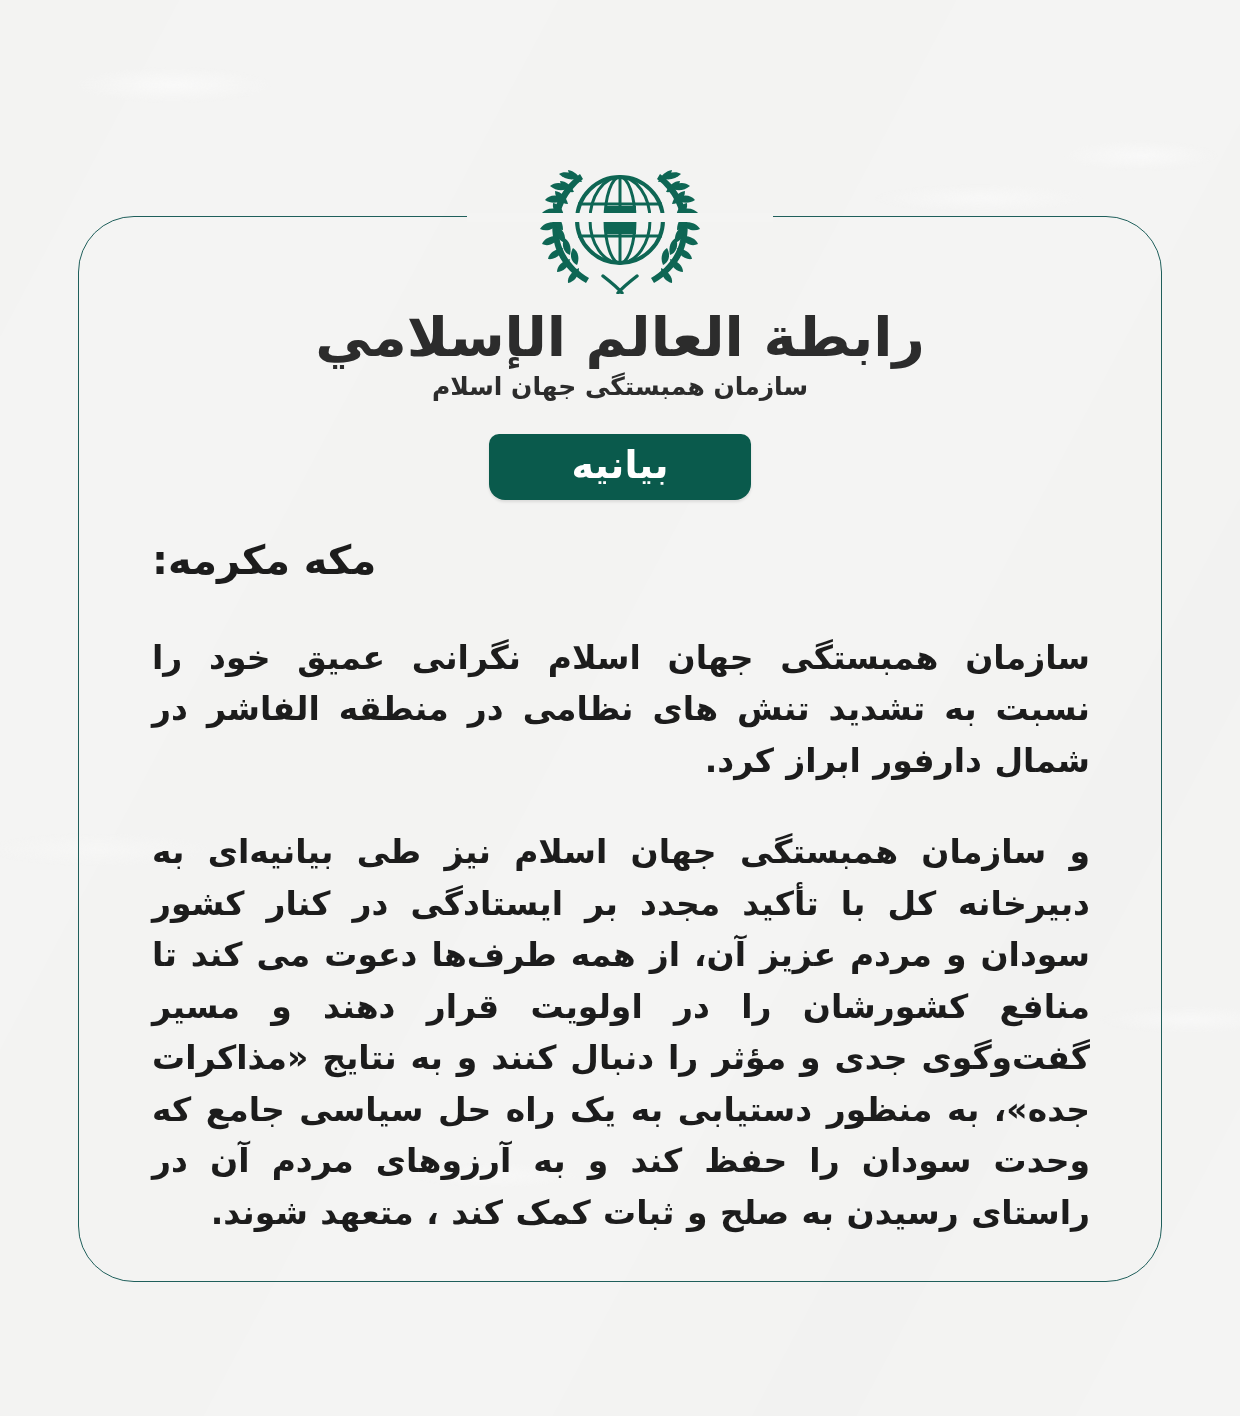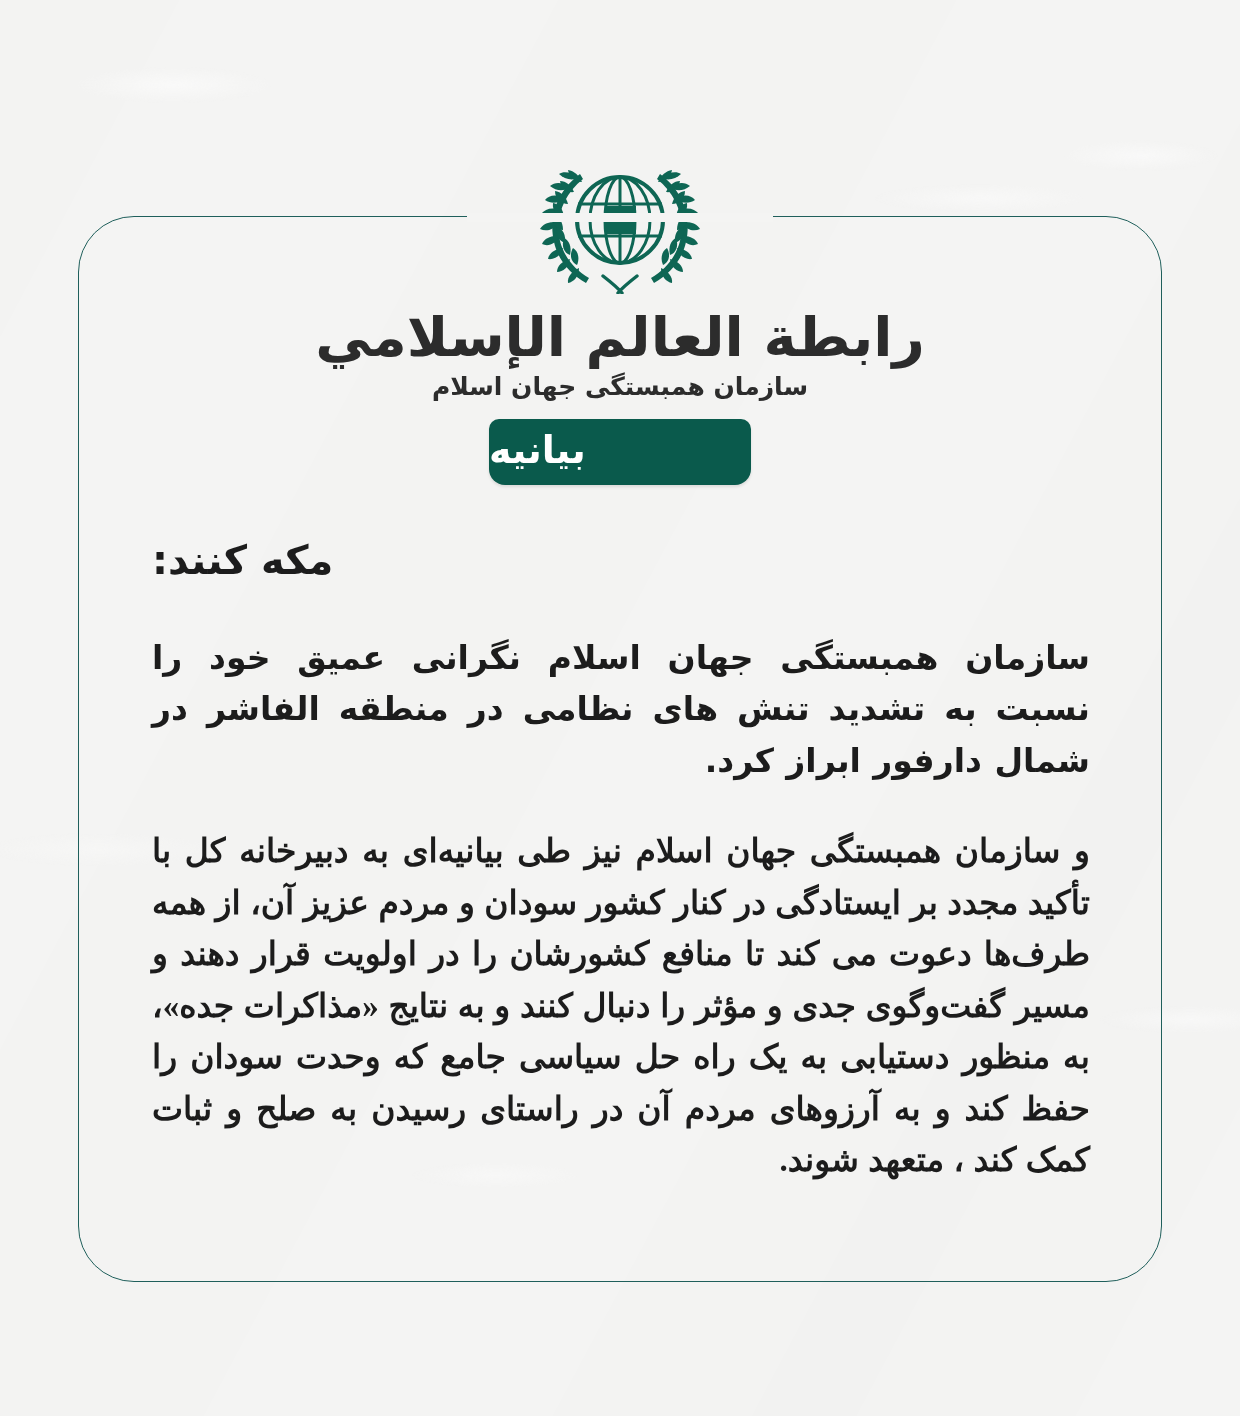--- a/index.html
+++ b/index.html
@@ -86,29 +86,29 @@
     font-size: 25px;
     font-weight: 700;
     color: #2c2c2c;
     letter-spacing: 0px;
   }
 
   
   #badge {
     position: absolute;
     left: 50%;
-    top: 419px;
+    top: 434px;
     transform: translateX(-50%);
     width: 262px;
     height: 66px;
     background: #0a5a4c;
     border-radius: 10px 10px 16px 16px;
     display: flex;
     align-items: center;
-    justify-content: flex-end;
+    justify-content: center;
     box-shadow: 0 2px 3px rgba(0,0,0,0.10);
   }
   #badge-label {
     color: #ffffff;
     font-size: 38px;
     font-weight: 700;
     line-height: 1;
     padding-bottom: 4px;
   }
 
@@ -135,21 +135,21 @@
   .body-para {
     font-size: 33px;
     line-height: 1.56;
     font-weight: 600;
     margin: 0 0 40px 0;
     text-align: justify;
     text-align-last: right;
     letter-spacing: -0.3px;
     word-spacing: 1px;
   }
-  .body-para:last-child { margin-bottom: 0; font-family: Liberation Serif, serif; }
+  .body-para:last-child { margin-bottom: 0; }
 </style>
 </head>
 <body>
 
 <div id="paper-texture"></div>
 
 <div id="crest">
   <svg viewBox="0 0 172 142" xmlns="http://www.w3.org/2000/svg" aria-hidden="true">
     <g fill="#0e6654">
       <path d="M46 22 C 24 38, 14 64, 20 90 C 24 108, 36 122, 52 131 L 55 126 C 41 118, 30 105, 26 89 C 21 66, 29 43, 49 27 Z"></path>
@@ -224,16 +224,16 @@
 <div id="wordmark">
   <span id="wordmark-arabic">رابطة العالم الإسلامي</span>
   <span id="wordmark-persian">سازمان همبستگی جهان اسلام</span>
 </div>
 
 <div id="badge">
   <span id="badge-label">بیانیه</span>
 </div>
 
 <div id="letter-body">
-  <p id="dateline">مکه کنند:</p>
+  <p id="dateline">مکه مکرمه:</p>
   <p class="body-para">سازمان همبستگی جهان اسلام نگرانی عمیق خود را نسبت به تشدید تنش های نظامی در منطقه الفاشر در شمال دارفور ابراز کرد.</p>
   <p class="body-para">و سازمان همبستگی جهان اسلام نیز طی بیانیه‌ای به دبیرخانه کل با تأکید مجدد بر ایستادگی در کنار کشور سودان و مردم عزیز آن، از همه طرف‌ها دعوت می کند تا منافع کشورشان را در اولویت قرار دهند و مسیر گفت‌وگوی جدی و مؤثر را دنبال کنند و به نتایج «مذاکرات جده»، به منظور دستیابی به یک راه حل سیاسی جامع که وحدت سودان را حفظ کند و به آرزوهای مردم آن در راستای رسیدن به صلح و ثبات کمک کند ، متعهد شوند.</p>
 </div>
 
 </body></html>

